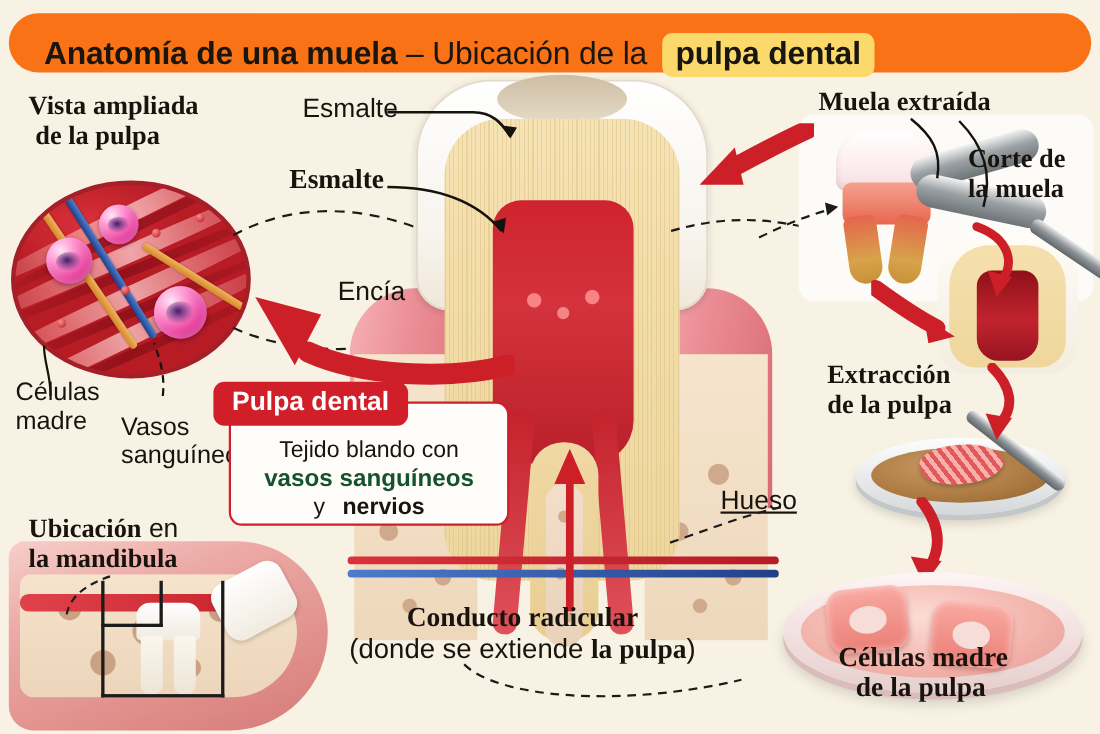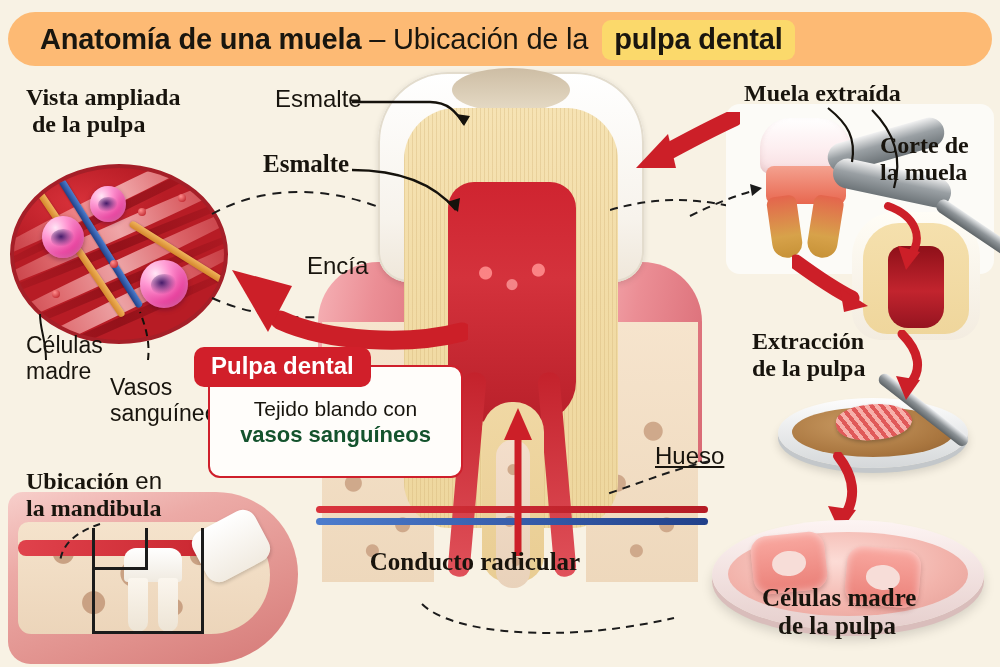--- a/index.html
+++ b/index.html
@@ -7,22 +7,22 @@
   body {
     font-family:"Liberation Sans", sans-serif;
     background:#f8f2e4;
     position:relative;
   }
   #stage { position:absolute; inset:0; width:1000px; height:667px; }
 
   
   .title-band {
     position:absolute; left:8px; top:12px; width:984px; height:54px;
-    background:#fdba74; border-radius:27px;
-    display:flex; align-items:center; padding-left:32px;
+    background:#f97316; border-radius:27px;
+    display:flex; align-items:flex-end; padding-left:32px;
   }
   .title-text {
     font-size:29px; color:#19160f; letter-spacing:-.2px; white-space:nowrap;
   }
   .t-b { font-weight:bold; }
   .t-r { font-weight:normal; }
   .t-hl {
     font-weight:bold; background:#fbd96b; border-radius:9px;
     padding:3px 12px 5px 12px; margin-left:6px;
   }
@@ -360,21 +360,21 @@
     <div class="rbc" style="left:96px;  top:92px;"></div>
     <div class="rbc" style="left:38px;  top:122px;"></div>
     <div class="rbc" style="left:164px; top:26px;"></div>
   </div>
 
   <svg class="leader" style="left:0; top:300px; width:240px; height:80px;">
     <path d="M46,60 C46,40 40,30 40,14" stroke="#15120c" stroke-width="2" fill="none"></path>
     <path d="M148,60 C150,42 146,28 140,12" stroke="#15120c" stroke-width="2" fill="none" stroke-dasharray="7 5"></path>
   </svg>
 
-  <div class="lbl n" style="left:14px; top:333px; font-size:23px;margin-left:12px;">
+  <div class="lbl n" style="left:14px; top:344px; font-size:23px;">
     <div>Células</div>
     <div>madre</div>
   </div>
 
   <div class="lbl n" style="left:110px; top:375px; font-size:23px;">
     <div>Vasos</div>
     <div>sanguíneos</div>
   </div>
 
   <svg class="dashed" style="left:196px; top:170px; width:190px; height:180px;">
@@ -425,20 +425,24 @@
 
   <svg class="arrow" style="left:498px; top:400px; width:40px; height:160px;">
     <line x1="20" y1="156" x2="20" y2="34" stroke="#cc1f28" stroke-width="7"></line>
     <polygon points="20,8 34,40 6,40" fill="#cc1f28"></polygon>
   </svg>
 
   <div class="callout">
     <div class="callout-tag">Pulpa dental</div>
     <div class="co-l1">Tejido blando con</div>
     <div class="co-l2">vasos sanguíneos</div>
+    <div class="co-l3">
+      <span>y</span>
+      <span style="font-weight:bold; margin-left:10px;">nervios</span>
+    </div>
   </div>
 
   <div class="panel" style="left:726px; top:104px; width:268px; height:170px;"></div>
 
   <div class="extracted-tooth">
     <div class="et-crown"></div>
     <div class="et-neck"></div>
     <div class="et-root1"></div>
     <div class="et-root2"></div>
   </div>
@@ -536,19 +540,23 @@
     </div>
     <div class="b">la mandibula</div>
   </div>
 
   <svg class="dashed" style="left:52px; top:518px; width:60px; height:50px;">
     <path d="M48,6 C24,14 10,26 8,44" stroke="#1b1b1b" stroke-width="2" fill="none" stroke-dasharray="7 5"></path>
   </svg>
 
   <div class="lbl" style="left:270px; top:548px; font-size:25px; text-align:center; width:410px;">
     <div class="b">Conducto radicular</div>
+    <div class="n" style="font-size:25px;">
+      <span>(donde se extiende</span>
+      <span class="b">la pulpa</span><span>)</span>
+    </div>
   </div>
 
   <svg class="dashed" style="left:412px; top:600px; width:300px; height:60px;">
     <path d="M10,4 C40,34 150,44 262,18" stroke="#1b1b1b" stroke-width="2" fill="none" stroke-dasharray="8 6"></path>
   </svg>
 
 </div>
 
 </body></html>

